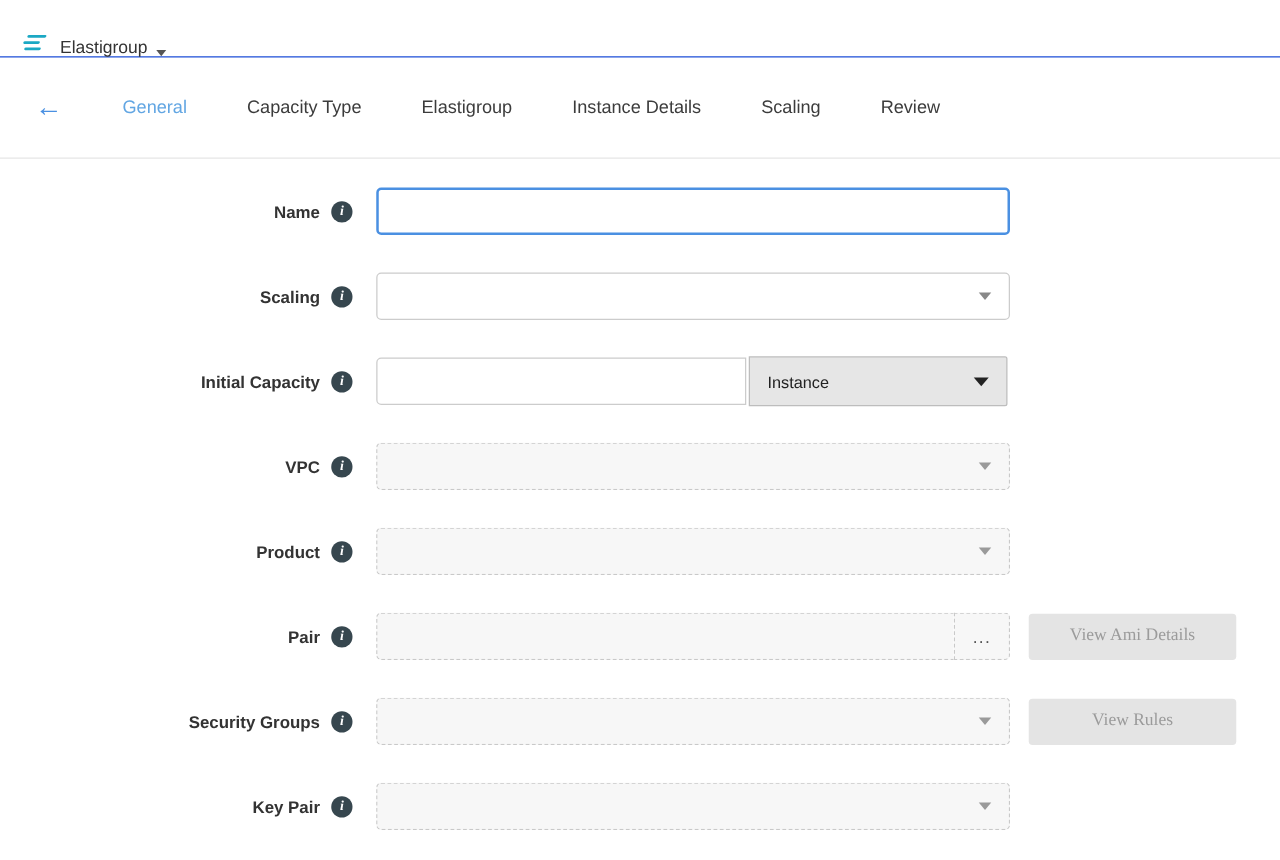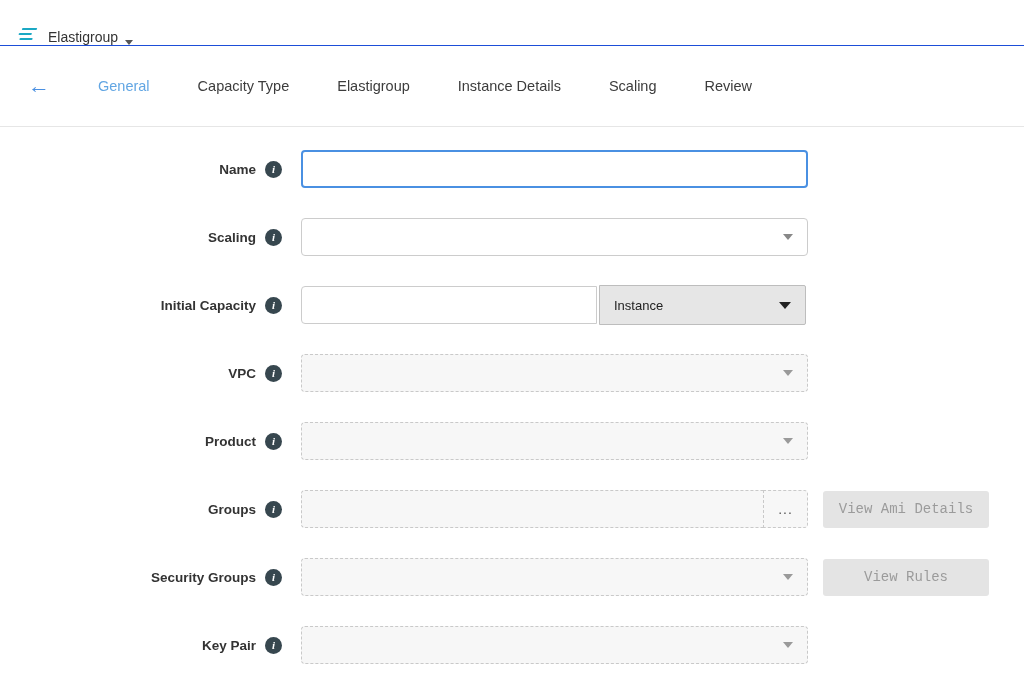--- a/index.html
+++ b/index.html
@@ -191,21 +191,21 @@
   .side-btn {
     margin-left: 15px;
     width: 166px;
     height: 37px;
     background: #e4e4e4;
     border: none;
     border-radius: 3px;
     color: #9b9b9b;
     font-size: 14px;
     cursor: pointer;
-    font-family: Liberation Mono, monospace;
+    font-family: Liberation Serif, serif;
     flex-shrink: 0;
   }
 </style>
 </head>
 <body>
 
 <div class="app-header">
   <span class="logo">
     <svg width="22" height="20" viewBox="0 0 22 20">
       <g stroke="#1ba8c4" stroke-width="2.2" stroke-linecap="round" transform="skewX(-14)">
@@ -288,21 +288,21 @@
     </div>
     <div class="input-cell">
       <div class="select-box disabled">
         <span class="chevron"></span>
       </div>
     </div>
   </div>
 
   <div class="row">
     <div class="label-cell">
-      <span class="field-label">Groups</span>
+      <span class="field-label">Pair</span>
       <span class="info-icon">i</span>
     </div>
     <div class="input-cell">
       <div class="image-field"></div>
       <div class="browse-btn">...</div>
     </div>
     <button class="side-btn">View Ami Details</button>
   </div>
 
   <div class="row">

